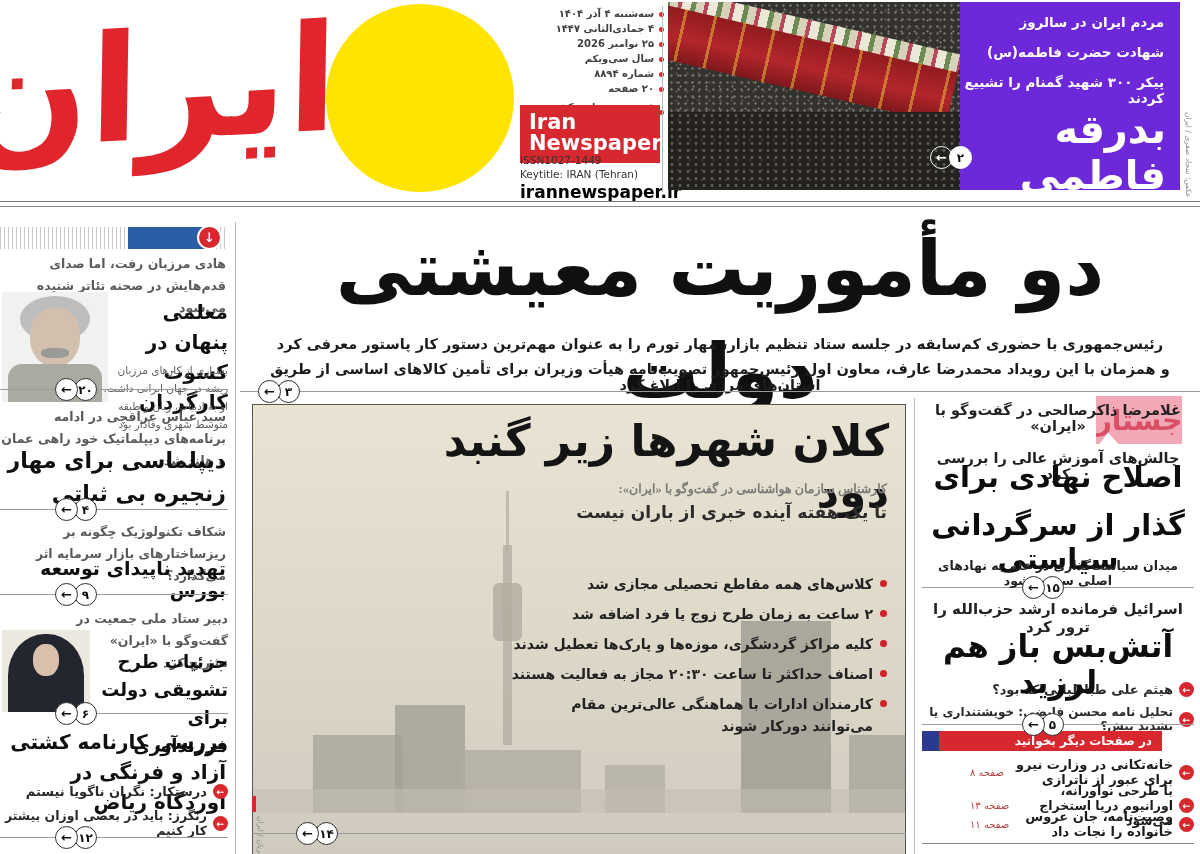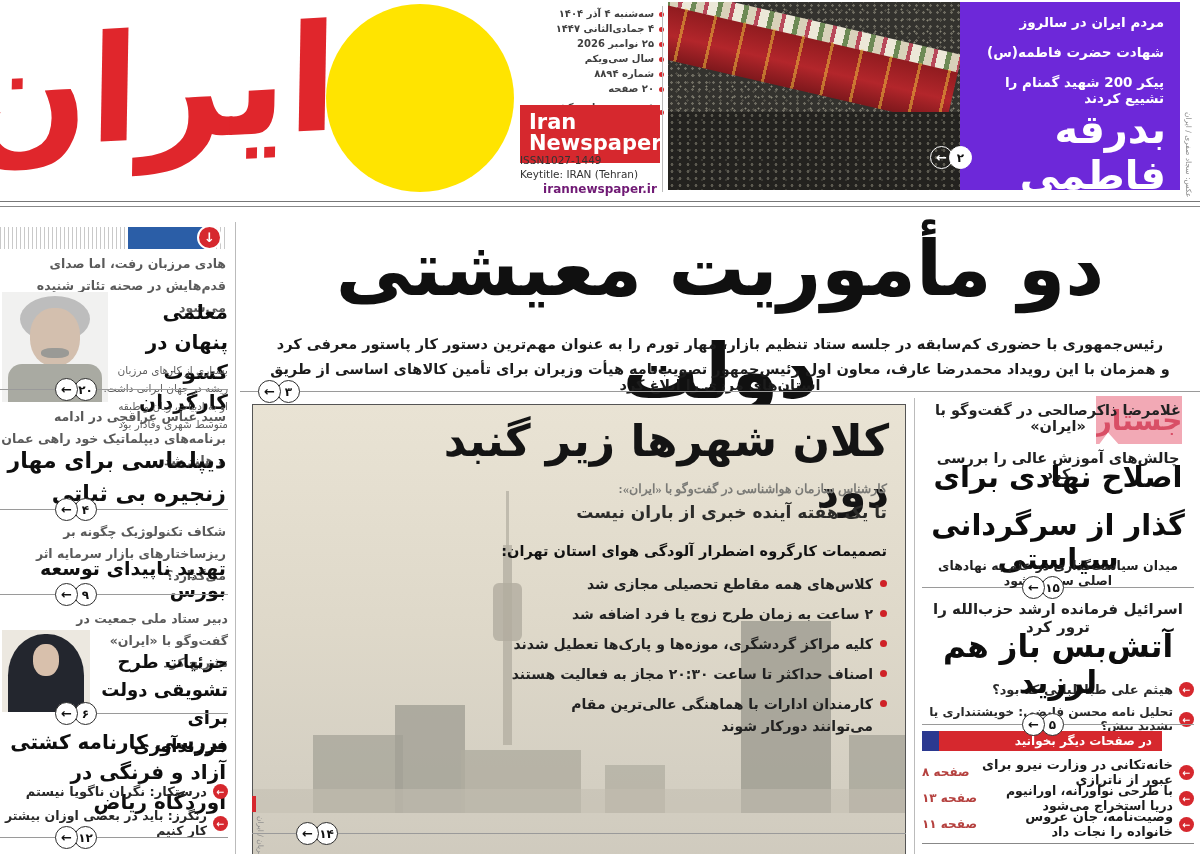--- a/index.html
+++ b/index.html
@@ -16,22 +16,22 @@
   .sun{left:326px;top:4px;width:188px;height:188px;border-radius:50%;background:#ffe400;}
   .mi-wrap{left:520px;top:8px;width:144px;}
   .mi{font-size:10px;color:#3f3f3f;font-weight:600;line-height:1.2;margin-bottom:3px;
     display:flex;align-items:center;justify-content:flex-start;text-align:right;}
   .mdot{width:5px;height:5px;border-radius:50%;background:#d6282e;margin-left:5px;flex:0 0 auto;}
   .mi.price{margin-top:6px;font-size:9.5px;}
   .brand-box{left:520px;top:105px;width:122px;background:#d6282e;color:#fff;direction:ltr;
     text-align:left;padding:7px 9px 8px;font-weight:700;font-size:21px;line-height:1.02;}
   .issn{left:520px;top:153px;width:150px;direction:ltr;text-align:left;font-size:10.5px;
     color:#333;line-height:1.35;font-weight:500;}
-  .site{left:520px;top:182px;width:160px;direction:ltr;text-align:center;font-size:12px;
-    font-weight:800;color:#701a75;}
+  .site{left:520px;top:182px;width:160px;direction:ltr;text-align:center;font-size:17px;
+    font-weight:800;color:#000000;}
   .vdiv{border-left:1px solid #bbb;width:0;}
   
   .banner{left:668px;top:2px;width:512px;height:188px;background:#6d28d9;overflow:hidden;}
   .banner-photo{position:absolute;left:0;top:0;width:292px;height:188px;overflow:hidden;
     background-color:#33322e;
     background-image:
       radial-gradient(circle,#6f6d62 1px,transparent 1.5px),
       radial-gradient(circle,#504e46 1px,transparent 1.4px),
       radial-gradient(circle,#8b8878 .8px,transparent 1.2px);
     background-size:7px 7px,11px 9px,13px 11px;background-position:0 0,3px 4px,6px 2px;}
@@ -105,21 +105,21 @@
     clip-path:polygon(0 0,100% 0,100% 100%,26% 100%,14% 76%,4% 100%,0 100%);
     display:flex;align-items:center;justify-content:center;color:#d94f66;font-size:28px;font-weight:900;}
   .rk{left:922px;width:272px;text-align:center;font-size:14.5px;color:#222;font-weight:600;z-index:2;}
   .rh{left:922px;width:272px;text-align:center;color:#0d0d0d;font-weight:900;z-index:2;}
   .readbar{left:922px;top:731px;width:240px;height:20px;background:#d6282e;z-index:2;}
   .readbar-navy{position:absolute;left:0;top:0;width:17px;height:20px;background:#2b3990;}
   .readbar-t{position:absolute;right:10px;top:0;height:20px;line-height:20px;color:#fff;
     font-size:12px;font-weight:800;}
   .rm-row{left:922px;width:272px;display:flex;align-items:center;justify-content:flex-start;
     font-size:13px;font-weight:800;color:#1c1c1c;text-align:right;}
-  .rm-page{font-size:12px;color:#b5413f;font-weight:700;margin-right:5px;white-space:nowrap;}
+  .rm-page{font-size:10px;color:#b5413f;font-weight:400;margin-right:5px;white-space:nowrap;margin-left:48px;}
 </style>
 </head>
 <body>
 
 <div class="abs logo-text">ایران</div>
 <div class="abs sun"></div>
 
 <div class="abs mi-wrap">
   <div class="mi">
       <span class="mdot"></span>
@@ -163,21 +163,21 @@
 
 <div class="abs vdiv" style="left:662px;top:6px;height:186px;"></div>
 
 <div class="abs banner" dir="rtl">
   <div class="banner-photo">
     <div class="float-red"></div>
     <div class="crowd-front"></div>
   </div>
   <div class="bk" style="top:12px;">مردم ایران در سالروز</div>
   <div class="bk" style="top:42px;">شهادت حضرت فاطمه(س)</div>
-  <div class="bk" style="top:72px;">پیکر 200 شهید گمنام را تشییع کردند</div>
+  <div class="bk" style="top:72px;">پیکر ۳۰۰ شهید گمنام را تشییع کردند</div>
   <div class="bheadline">بدرقه فاطمی</div>
   <div class="pm white" style="left:262px;top:144px;">
     <span class="num">۲</span>
     <span class="arr">←</span>
   </div>
 </div>
 <div class="abs vcred" style="left:1184px;top:88px;height:110px;">عکس: سجاد صفری / ایران</div>
 
 <div class="rule" style="left:0;top:201px;width:1200px;border-top:1.5px solid #777;"></div>
 <div class="rule" style="left:0;top:206px;width:1200px;border-top:1px solid #888;"></div>
@@ -264,21 +264,20 @@
   <div class="bld" style="left:60px;top:330px;width:90px;height:78px;background:#a9a79b;"></div>
   <div class="bld" style="left:142px;top:300px;width:70px;height:108px;background:#a3a196;"></div>
   <div class="bld" style="left:208px;top:345px;width:120px;height:63px;background:#b0ada0;"></div>
   <div class="bld" style="left:352px;top:360px;width:60px;height:48px;background:#b4b1a4;"></div>
   <div class="bld" style="left:488px;top:216px;width:90px;height:192px;background:#9e9c91;"></div>
   <div class="bld" style="left:596px;top:330px;width:58px;height:78px;background:#a8a69a;"></div>
   <div class="bld" style="left:0;top:384px;width:654px;height:24px;background:#c4bfb2;opacity:.55;"></div>
   <div class="c-head">کلان شهرها زیر گنبد دود</div>
   <div class="c-kick">کارشناس سازمان هواشناسی در گفت‌وگو با «ایران»:</div>
   <div class="c-kickb">تا یک هفته آینده خبری از باران نیست</div>
-  <div class="c-lead">تصمیمات کارگروه اضطرار آلودگی هوای استان تهران:</div>
   <div class="c-bul" style="top:168px;">
       <span class="rdot"></span>
       <span>کلاس‌های همه مقاطع تحصیلی مجازی شد</span>
     </div>
   <div class="c-bul" style="top:198px;">
       <span class="rdot"></span>
       <span>۲ ساعت به زمان طرح زوج یا فرد اضافه شد</span>
     </div>
   <div class="c-bul" style="top:228px;">
       <span class="rdot"></span>

